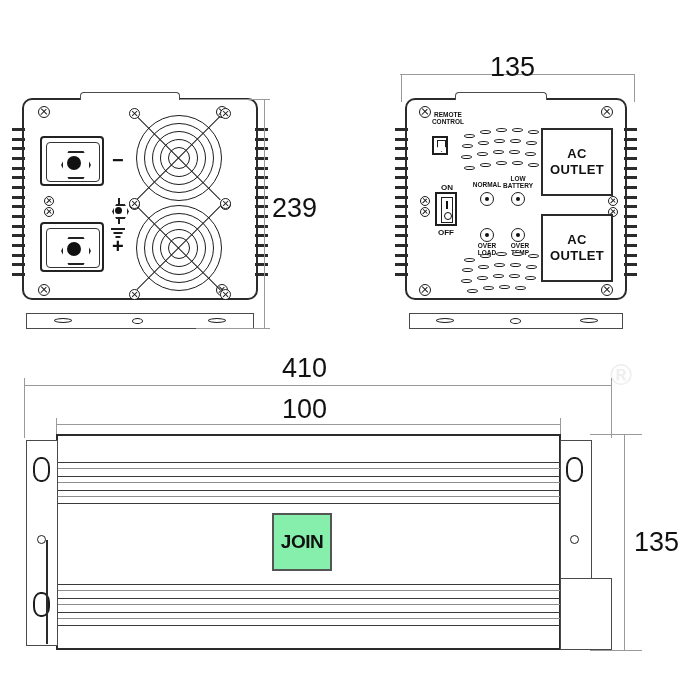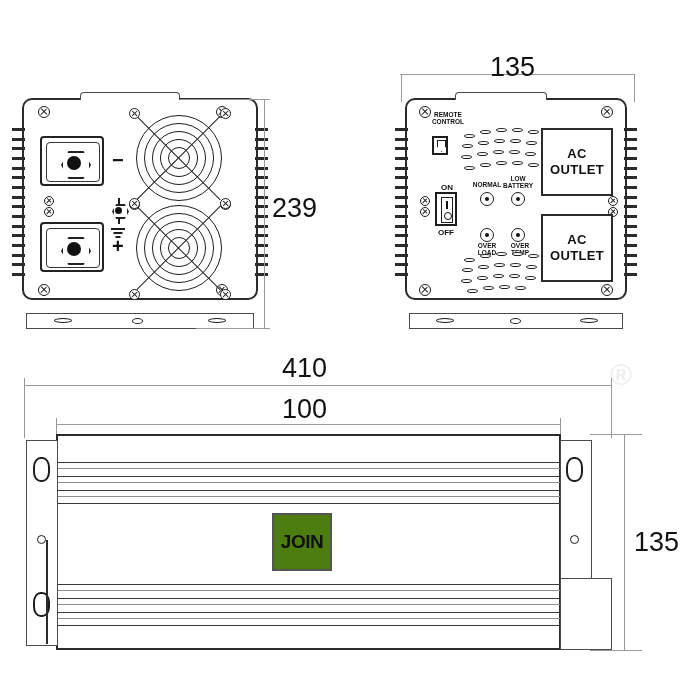--- a/index.html
+++ b/index.html
@@ -90,21 +90,21 @@
          display:flex;flex-direction:column;align-items:center;justify-content:center;}
   .acbox span{font-size:13px;font-weight:700;color:#111;line-height:1.25;letter-spacing:.3px;}
 
   
   .slot{position:absolute;border:1.4px solid #1d1d1d;border-radius:50%;background:#fff;box-sizing:border-box;}
   .kh-star{position:absolute;border:2px solid #1d1d1d;background:#fff;
            border-radius:45% 45% 45% 45%/40% 40% 40% 40%;box-sizing:border-box;}
   .kh-round{position:absolute;border:1.8px solid #1d1d1d;border-radius:50%;background:#fff;box-sizing:border-box;}
 
   
-  .join{position:absolute;border:2px solid #555;background:#4d7c0f;box-sizing:border-box;
+  .join{position:absolute;border:2px solid #555;background:#86efac;box-sizing:border-box;
         display:flex;align-items:center;justify-content:center;}
   .join span{font-size:19px;font-weight:700;color:#111;letter-spacing:-0.5px;
              font-family:"Liberation Sans", sans-serif;}
 
   
   .ext{position:absolute;background:#9a9a9a;}
   .ext.v{width:1px;}
   .ext.h{height:1px;}
 </style>
 </head>

